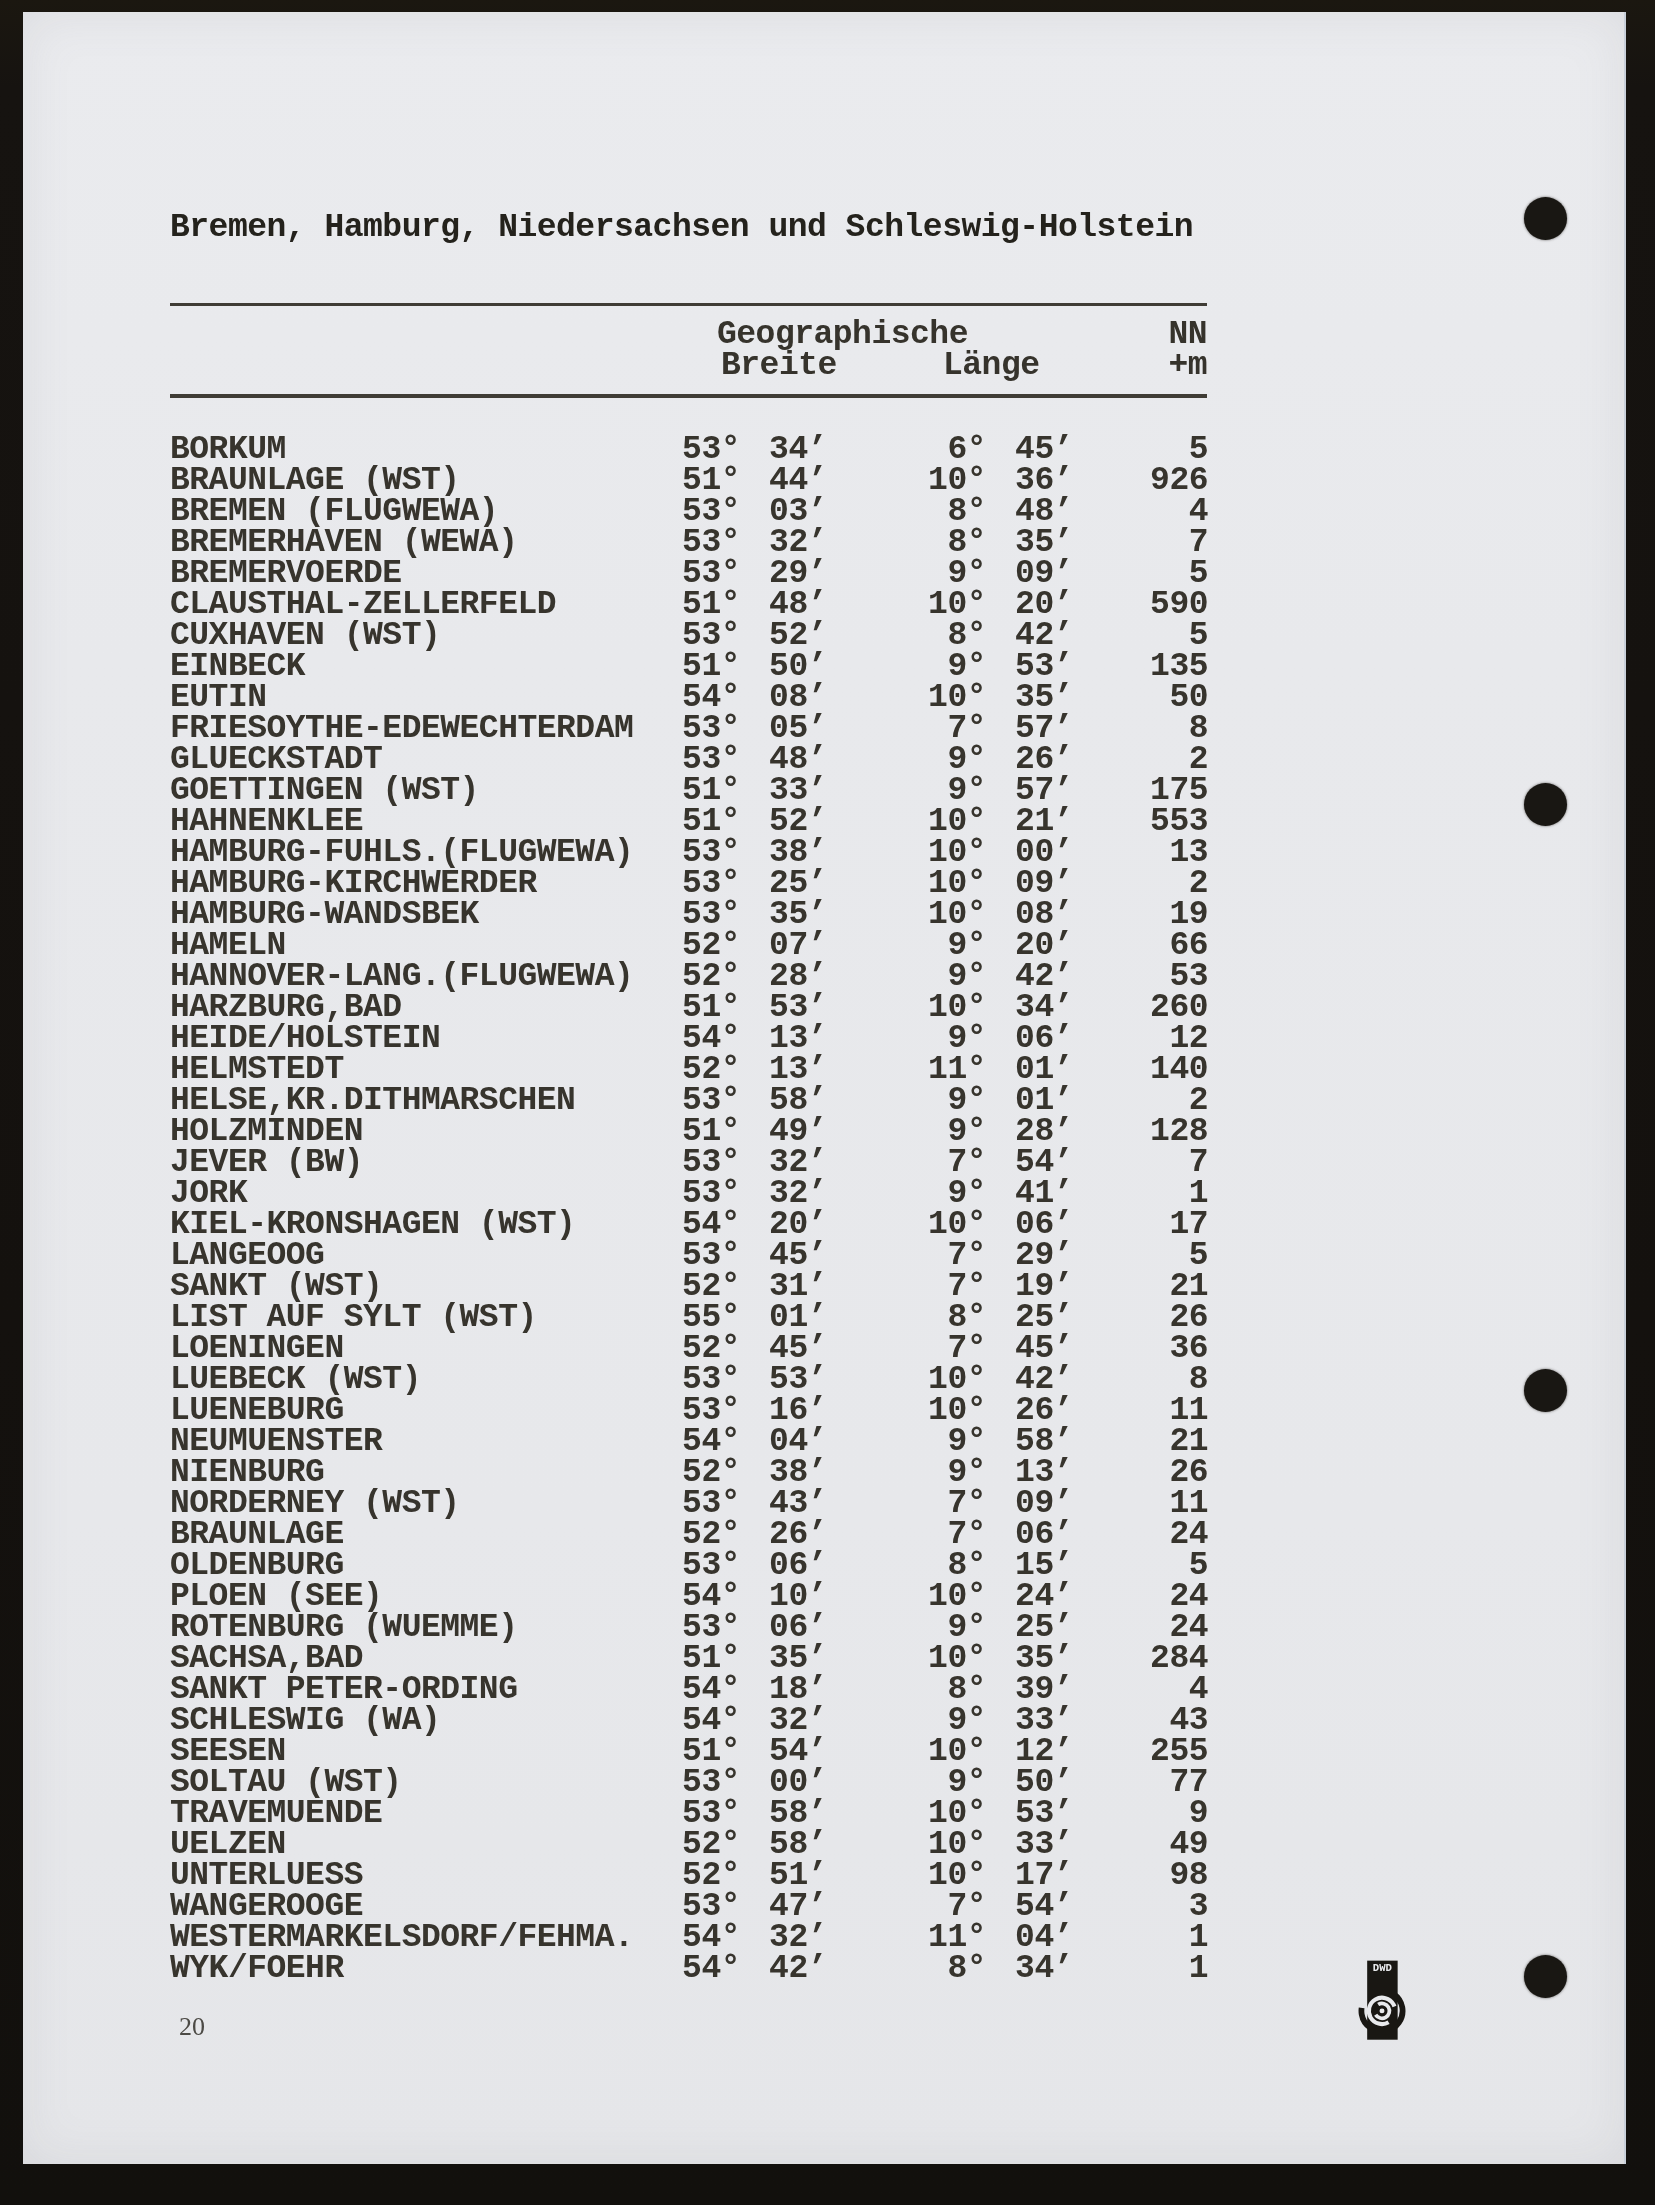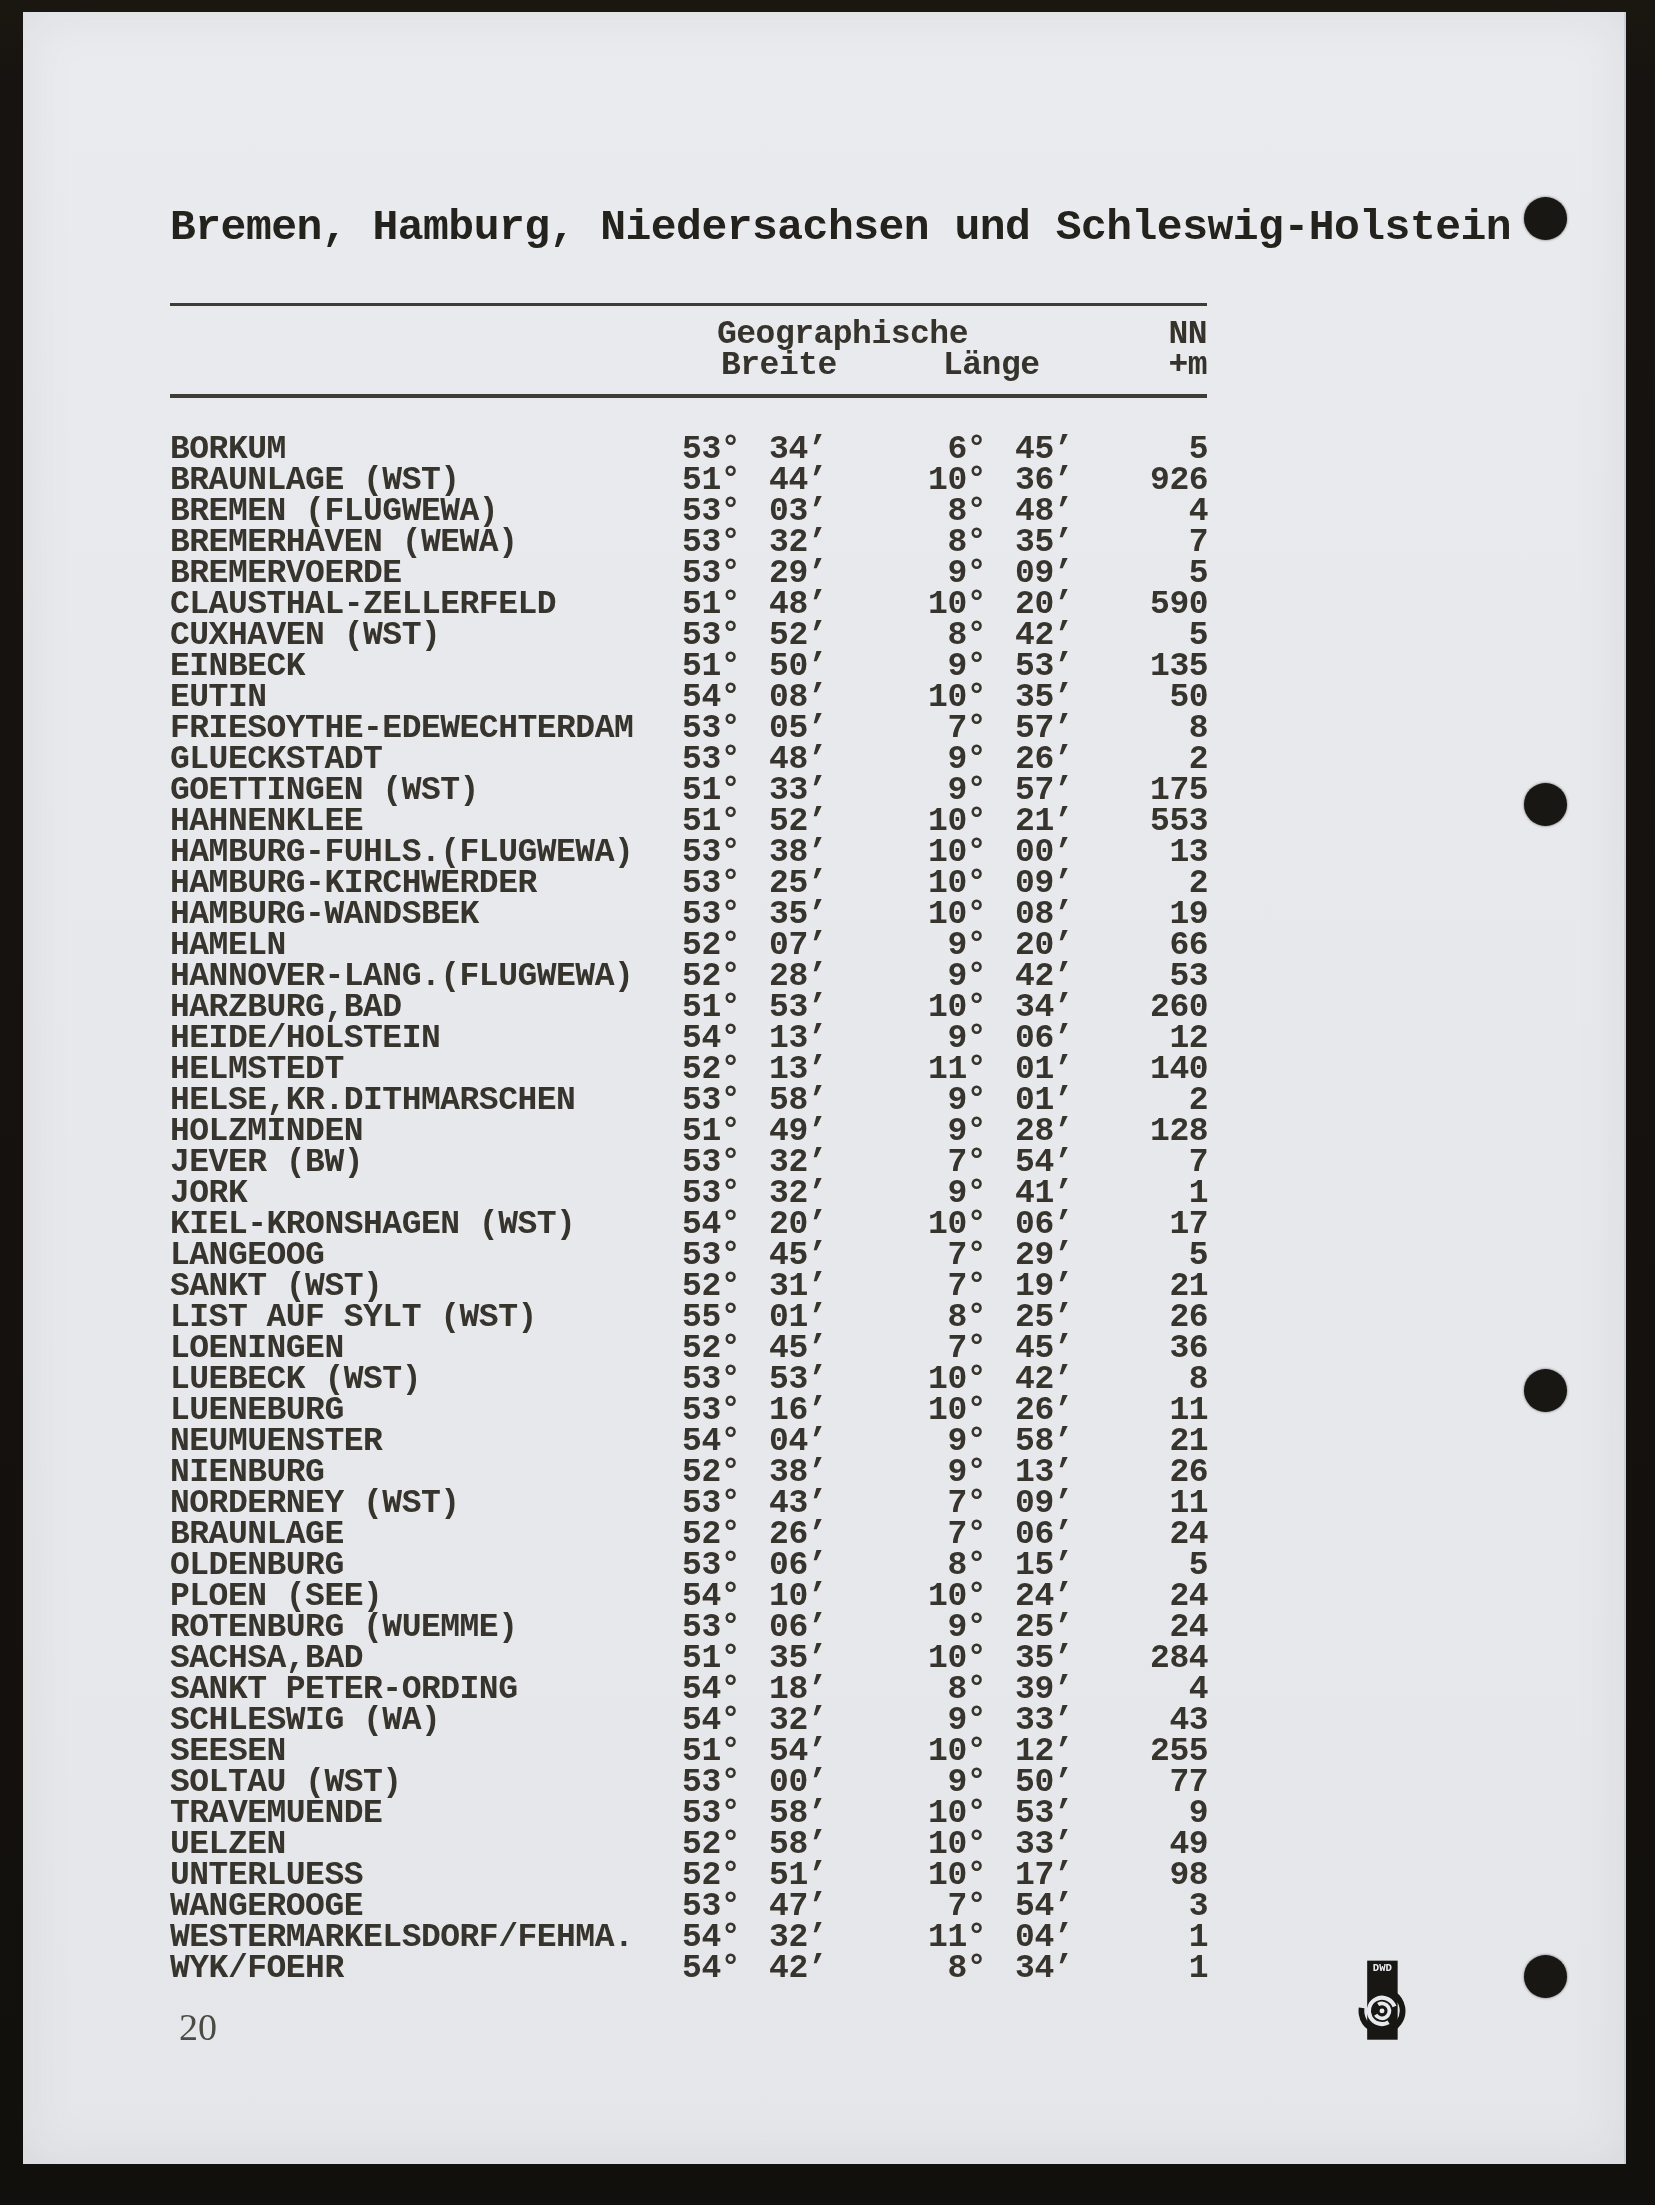--- a/index.html
+++ b/index.html
@@ -11,21 +11,21 @@
     font-family:"Liberation Mono","DejaVu Sans Mono",monospace;
   }
   .paper{
     position:absolute;left:23px;top:11.6px;width:1601px;height:2152px;
     background:linear-gradient(180deg,#eaebee 0%,#e8e9ec 30%,#e7e8eb 70%,#e5e6e9 100%);
     border-right:2.5px solid #c9d0da;
     box-shadow:inset 0 0 50px rgba(120,120,130,.12);
   }
   .doc-title{
     position:absolute;left:147px;top:199px;
-    font-size:43px;line-height:33px;font-weight:700;letter-spacing:-0.5px;
+    font-size:33px;line-height:33px;font-weight:700;letter-spacing:-0.5px;
     color:#24221c;white-space:nowrap;
   }
   .rule{position:absolute;left:147px;width:1037px;background:#3f3c35;}
   .rule-1{top:291px;height:3.3px;}
   .rule-2{top:382px;height:4.1px;}
   .hdr-row{
     position:absolute;left:147px;width:1037px;height:31px;
     font-size:33px;line-height:31px;font-weight:700;letter-spacing:-0.5px;
     color:#36332c;white-space:nowrap;
   }
@@ -45,21 +45,21 @@
     height:31px;
     font-size:33px;line-height:31px;font-weight:700;letter-spacing:-0.5px;
     color:#37342d;white-space:nowrap;
   }
   .cell{overflow:visible;}
   .c-name{text-align:left;}
   .c-latd,.c-latm,.c-lond,.c-lonm,.c-alt{text-align:right;}
   .page-number{
     position:absolute;left:156px;top:1995px;
     font-family:"Liberation Serif","DejaVu Serif",serif;
-    font-size:38px;line-height:40px;font-weight:400;color:#4c4a45;
+    font-size:26px;line-height:40px;font-weight:400;color:#4c4a45;
   }
   .punch-hole{
     position:absolute;width:43px;height:43px;border-radius:50%;
     background:#191713;box-shadow:0 0 2.5px rgba(25,23,19,.7);
   }
   .hole-1{left:1501px;top:185px;}
   .hole-2{left:1501px;top:771px;}
   .hole-3{left:1501px;top:1357px;}
   .hole-4{left:1501px;top:1943px;}
   .dwd-logo{position:absolute;left:1326px;top:1947px;width:66px;height:84px;}

